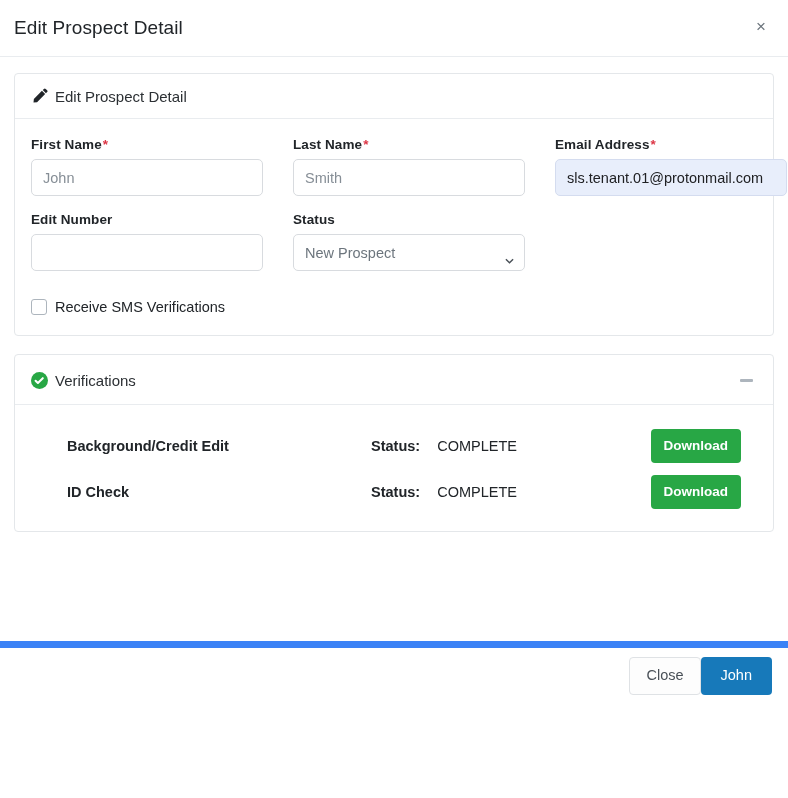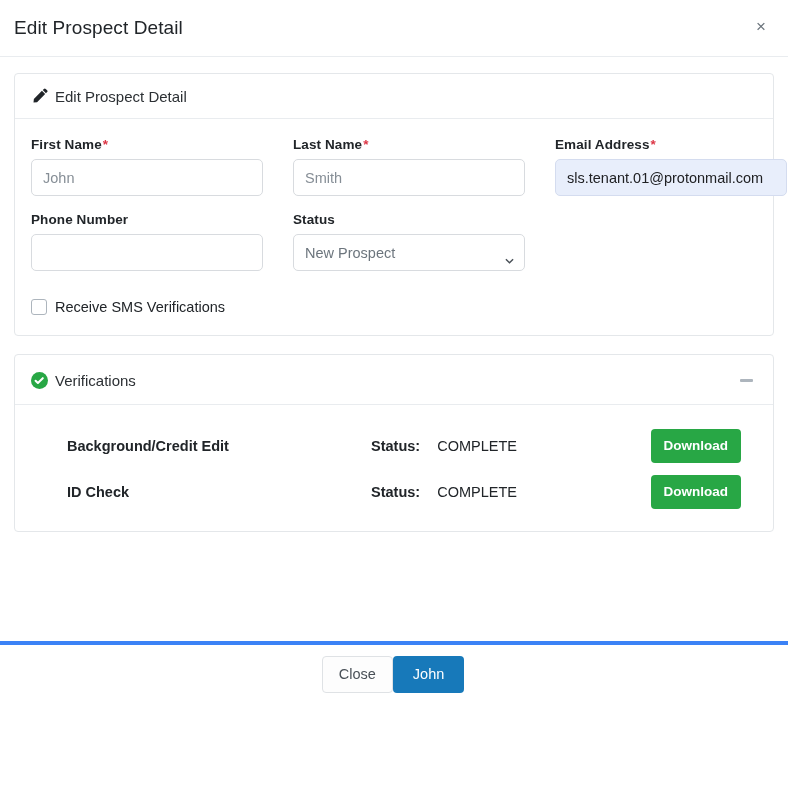--- a/index.html
+++ b/index.html
@@ -250,24 +250,24 @@
   .btn-save {
     background: #1779ba;
     color: #ffffff;
     padding: 9px 19px;
   }
 
   
   .modal-footer {
     flex: 0 0 63px;
     height: 63px;
-    border-top: 4px solid #3b82f6;
-    display: flex;
-    align-items: center;
-    justify-content: center;
+    border-top: 7px solid #3b82f6;
+    display: flex;
+    align-items: center;
+    justify-content: flex-end;
     padding: 0 16px 0 14px;
   }
 </style>
 </head>
 <body>
 
 <div class="modal">
 
   <div class="modal-header">
     <div class="modal-title">Edit Prospect Detail</div>
@@ -306,21 +306,21 @@
           <div class="form-group">
             <label class="field-label">
               <span>Email Address</span><span class="req">*</span>
             </label>
             <input class="form-control autofill" type="text" value="sls.tenant.01@protonmail.com" style="">
           </div>
         </div>
 
         <div class="form-row">
           <div class="form-group">
-            <label class="field-label">Phone Number</label>
+            <label class="field-label">Edit Number</label>
             <input class="form-control" type="text" placeholder="" style="">
           </div>
 
           <div class="form-group">
             <label class="field-label">Status</label>
             <div class="select-wrap">
               <select class="form-control">
                 <option>New Prospect</option>
               </select>
               <span class="chevron-down-icon">

